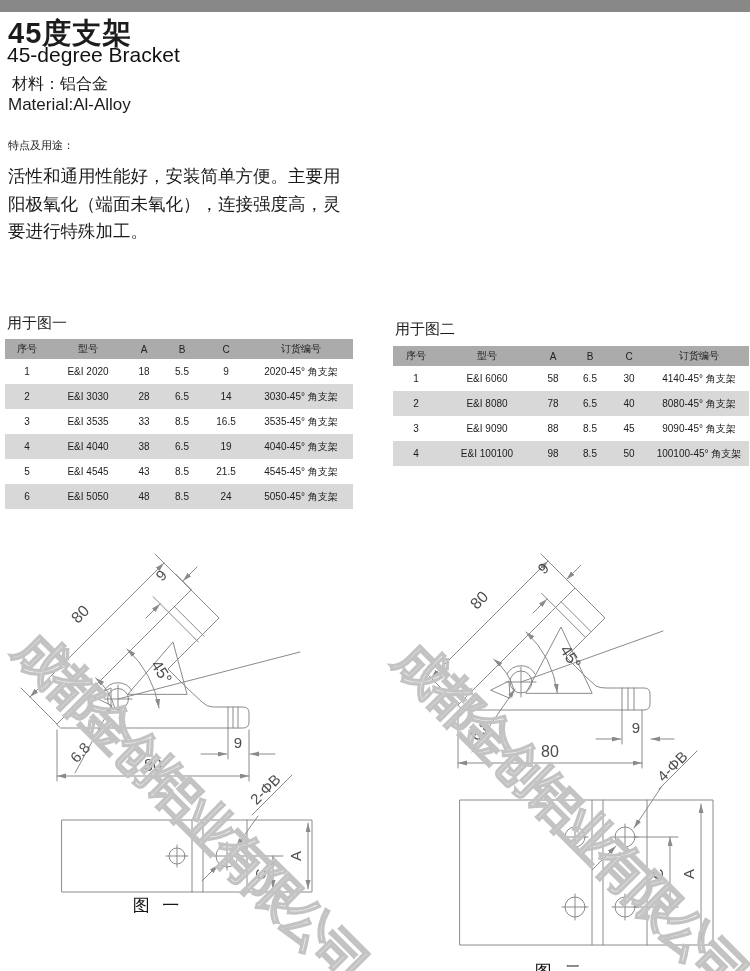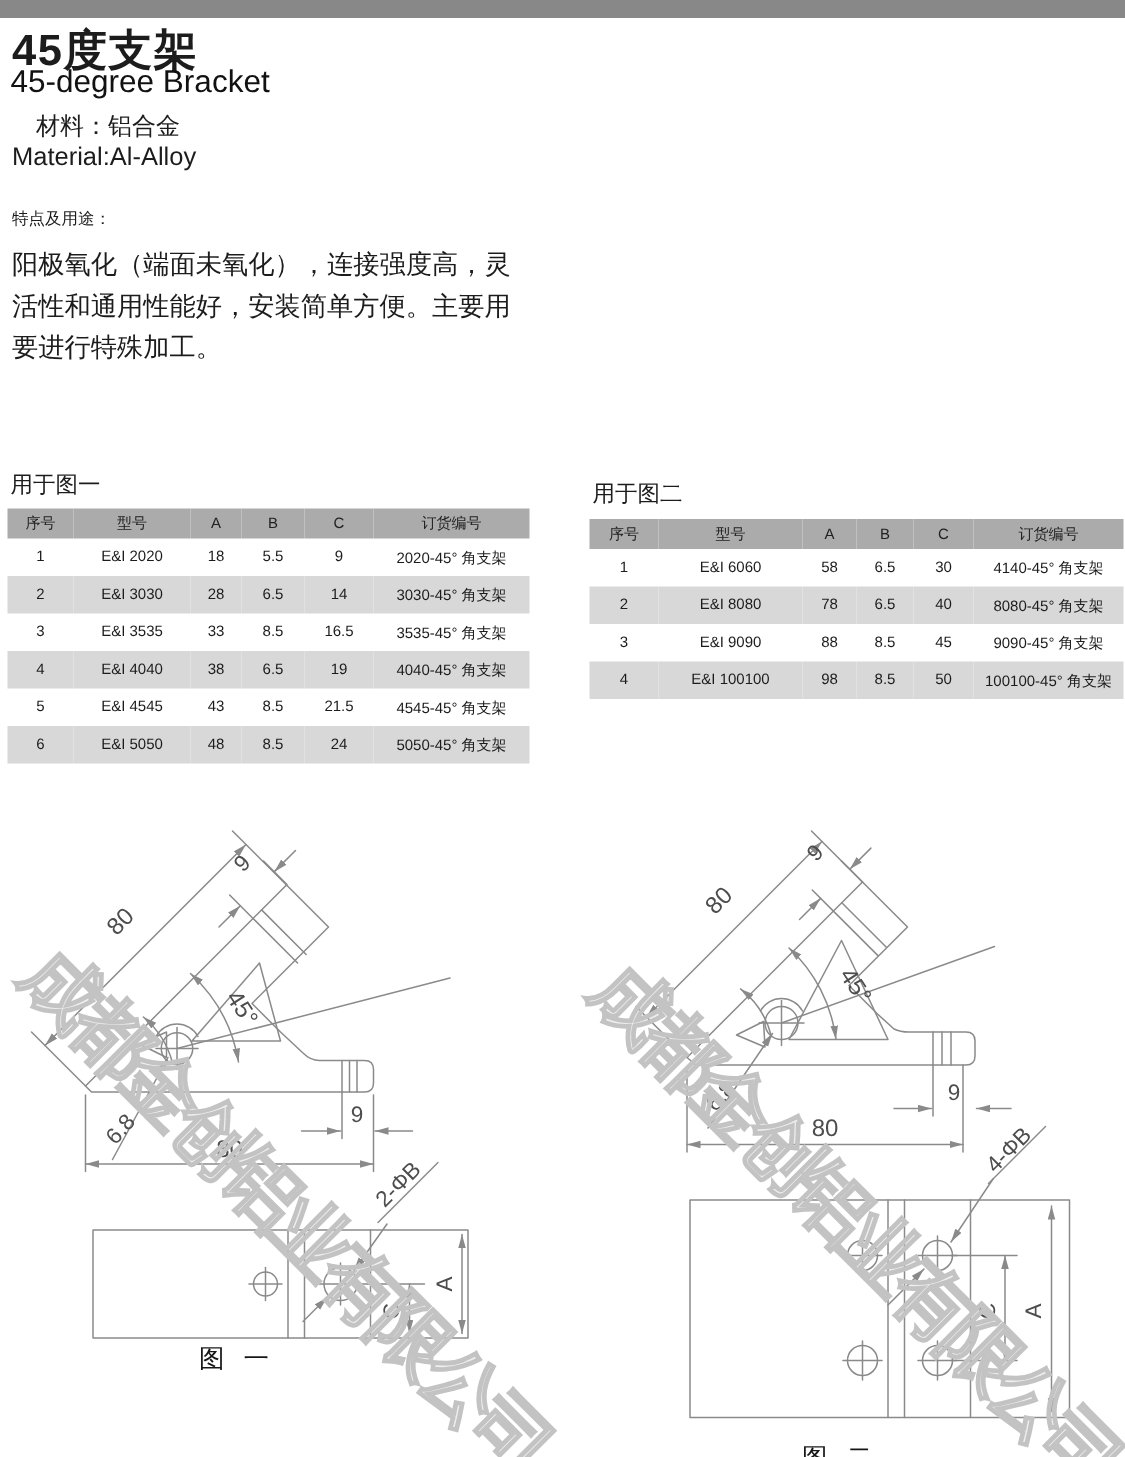--- a/index.html
+++ b/index.html
@@ -12,21 +12,21 @@
   }
   html,body{margin:0;padding:0;background:#888;}
   .page{
     position:relative;width:750px;height:971px;margin:12px auto;
     background:#ffffff;overflow:hidden;
     font-family:"Liberation Sans",sans-serif;color:var(--text);
   }
   .abs{position:absolute;}
   .title-zh{left:8px;top:2px;font-size:29px;font-weight:bold;letter-spacing:1px;}
   .title-en{left:7px;top:31px;font-size:21px;font-weight:400;color:#111;}
-  .mat-zh{left:24px;top:62px;font-size:16px;}
+  .mat-zh{left:12px;top:62px;font-size:16px;}
   .mat-en{left:8px;top:83px;font-size:17px;}
   .feat-head{left:8px;top:126px;font-size:11px;}
   .feat-body{left:8px;top:151px;font-size:17.5px;line-height:27.5px;width:370px;}
   .tbl-caption{font-size:15px;}
   .cap1{left:7px;top:302px;}
   .cap2{left:395px;top:308px;}
   table.parts{border-collapse:collapse;table-layout:fixed;font-size:10px;}
   table.parts th{
     background:var(--table-header-bg);font-weight:normal;height:20px;
     text-align:center;padding:0;color:#222;
@@ -59,22 +59,22 @@
 
 <div class="page">
 
   <div class="abs title-zh">45度支架</div>
   <div class="abs title-en">45-degree Bracket</div>
   <div class="abs mat-zh">材料：铝合金</div>
   <div class="abs mat-en">Material:Al-Alloy</div>
 
   <div class="abs feat-head">特点及用途：</div>
   <div class="abs feat-body">
+    <div>活性和通用性能好，安装简单方便。主要用</div>
     <div>阳极氧化（端面未氧化），连接强度高，灵</div>
-    <div>活性和通用性能好，安装简单方便。主要用</div>
     <div>要进行特殊加工。</div>
   </div>
 
   <div class="abs tbl-caption cap1">用于图一</div>
   <div class="abs t1">
     <table class="parts">
       <colgroup>
           <col style="width:44px">
           <col style="width:78px">
           <col style="width:34px">

